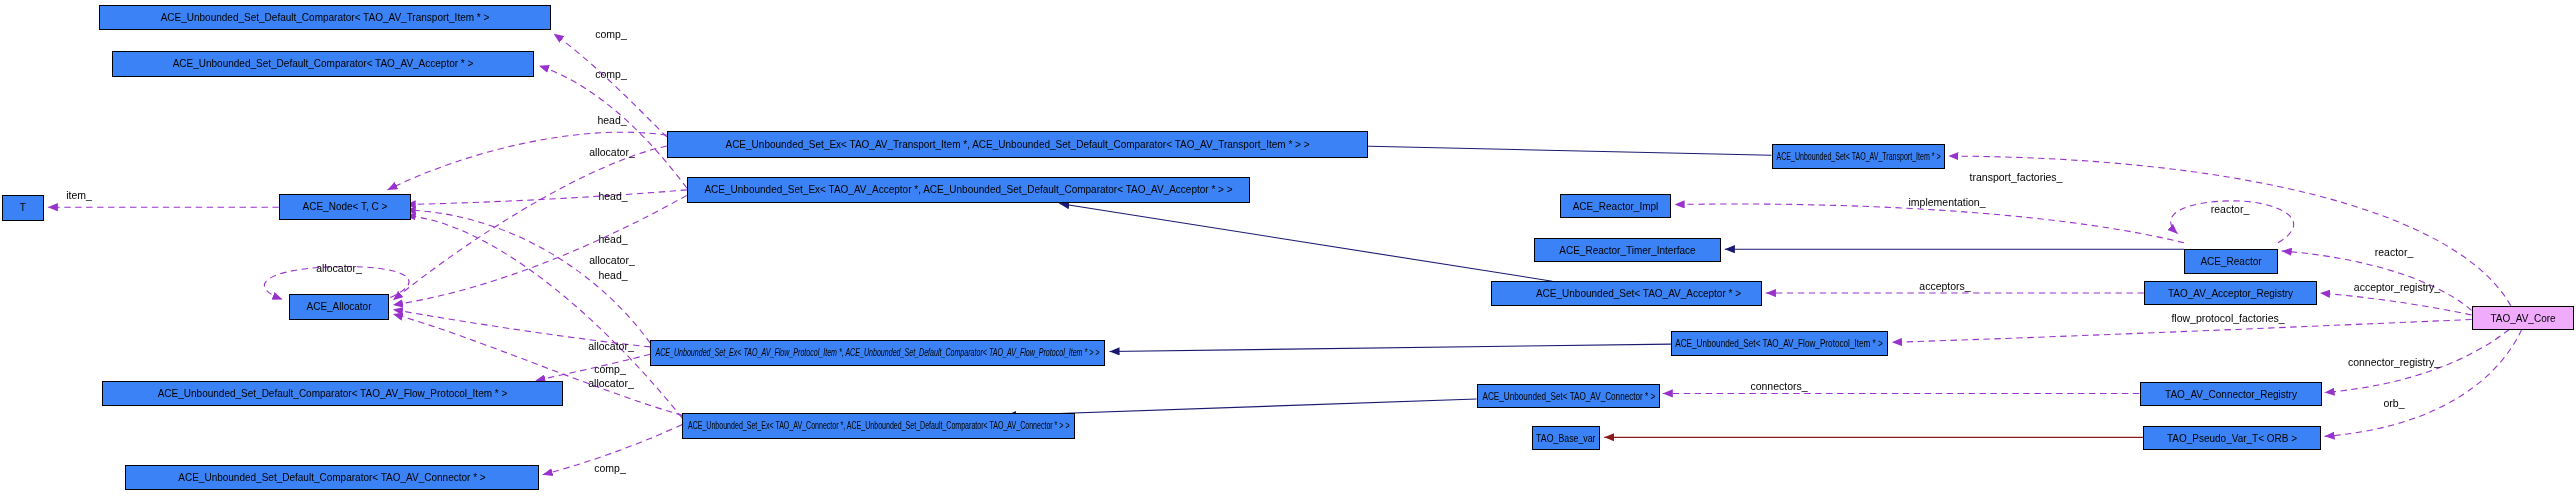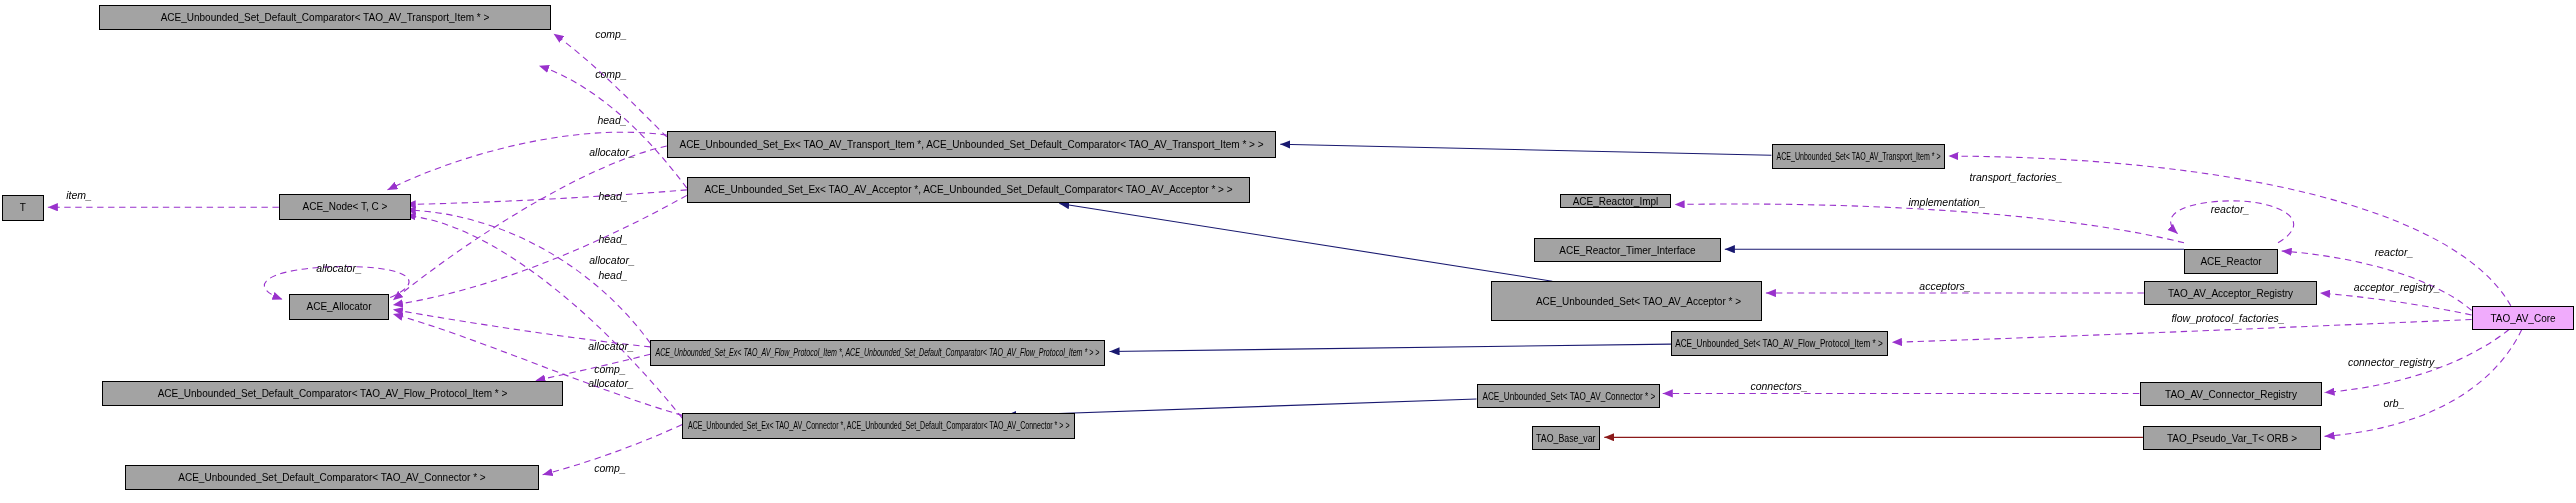--- a/index.html
+++ b/index.html
@@ -1,20 +1,20 @@
 <!DOCTYPE html>
 <html style="font-size:14.6px"><head>
 <meta charset="utf-8">
 <style>
   html,body{margin:0;padding:0;background:#ffffff;}
   #canvas{position:relative;font-family:"Liberation Sans","DejaVu Sans",sans-serif;overflow:hidden;}
-  .node{position:absolute;border:0.9px solid #000;background:#a3a3a3;display:flex;align-items:center;justify-content:center;font-size:10px;color:#000;white-space:nowrap;box-sizing:border-box;cursor:pointer;}
+  .node{position:absolute;border:0.9px solid #000;background:#3b82f6;display:flex;align-items:center;justify-content:center;font-size:10px;color:#000;white-space:nowrap;box-sizing:border-box;cursor:pointer;}
   .node.highlight{background:#f0abfc;}
   .node span{display:inline-block;transform-origin:center center;}
-  .edge-label{position:absolute;transform:translate(-50%,-50%);font-size:10.5px;color:#000;white-space:nowrap;font-style:italic;}
+  .edge-label{position:absolute;transform:translate(-50%,-50%);font-size:10.5px;color:#000;white-space:nowrap;}
   svg{position:absolute;left:0;top:0;}
   path.e-member{stroke:#9932cc;stroke-width:1.2;fill:none;stroke-dasharray:7,5;}
   path.e-inherit{stroke:#191970;stroke-width:1.2;fill:none;}
   path.e-private{stroke:#8b1a1a;stroke-width:1.4;fill:none;}
 </style>
 </head>
 <body>
 
 <div id="canvas" style="width: 2576px; height: 503px;">
   <svg id="edge-layer" width="2576" height="503" viewBox="0 0 2821 551">
@@ -80,54 +80,57 @@
     <div class="edge-label" style="left: 2394px; top: 252px;">reactor_</div>
     <div class="edge-label" style="left: 1906px; top: 286px; margin-left: 39px;">acceptors_</div>
     <div class="edge-label" style="left: 2397px; top: 287px;">acceptor_registry_</div>
     <div class="edge-label" style="left: 2228px; top: 318px;">flow_protocol_factories_</div>
     <div class="edge-label" style="left: 1779px; top: 386px;">connectors_</div>
     <div class="edge-label" style="left: 2394px; top: 362px;">connector_registry_</div>
     <div class="edge-label" style="left: 2394px; top: 403px;">orb_</div>
     <div class="node" style="left: 99px; top: 4.6px; width: 452px; height: 25.6px;">
       <span>ACE_Unbounded_Set_Default_Comparator&lt; TAO_AV_Transport_Item * &gt;</span>
     </div>
+    <div class="node" style="left: 112px; top: 51px; width: 422px; height: 25.6px;">
+      <span>ACE_Unbounded_Set_Default_Comparator&lt; TAO_AV_Acceptor * &gt;</span>
+    </div>
     <div class="node" style="left: 1.8px; top: 195px; width: 42px; height: 25.6px;">
       <span>T</span>
     </div>
     <div class="node" style="left: 279px; top: 194px; width: 132px; height: 25.6px;">
       <span>ACE_Node&lt; T, C &gt;</span>
     </div>
     <div class="node" style="left: 289px; top: 294px; width: 100px; height: 25.6px;">
       <span>ACE_Allocator</span>
     </div>
     <div class="node" style="left: 102px; top: 381px; width: 461px; height: 25px;">
       <span>ACE_Unbounded_Set_Default_Comparator&lt; TAO_AV_Flow_Protocol_Item * &gt;</span>
     </div>
     <div class="node" style="left: 125px; top: 465px; width: 414px; height: 25px;">
       <span>ACE_Unbounded_Set_Default_Comparator&lt; TAO_AV_Connector * &gt;</span>
     </div>
-    <div class="node" style="left: 667px; top: 131px; width: 609px; height: 26.5px;">
+    <div class="node" style="left: 667px; top: 131px; width: 701px; height: 26.5px;">
       <span>ACE_Unbounded_Set_Ex&lt; TAO_AV_Transport_Item *, ACE_Unbounded_Set_Default_Comparator&lt; TAO_AV_Transport_Item * &gt; &gt;</span>
     </div>
     <div class="node" style="left: 687px; top: 177px; width: 563px; height: 25.6px;">
       <span>ACE_Unbounded_Set_Ex&lt; TAO_AV_Acceptor *, ACE_Unbounded_Set_Default_Comparator&lt; TAO_AV_Acceptor * &gt; &gt;</span>
     </div>
     <div class="node" style="left: 650px; top: 340px; width: 455px; height: 25.6px; font-style: italic;">
       <span style="transform: scaleX(0.708273);">ACE_Unbounded_Set_Ex&lt; TAO_AV_Flow_Protocol_Item *, ACE_Unbounded_Set_Default_Comparator&lt; TAO_AV_Flow_Protocol_Item * &gt; &gt;</span>
     </div>
     <div class="node" style="left: 682px; top: 413px; width: 393px; height: 25.6px;">
       <span style="transform: scaleX(0.704698);">ACE_Unbounded_Set_Ex&lt; TAO_AV_Connector *, ACE_Unbounded_Set_Default_Comparator&lt; TAO_AV_Connector * &gt; &gt;</span>
     </div>
-    <div class="node" style="left: 1560px; top: 194px; width: 111px; height: 14px; text-align: center;">
+    <div class="node" style="left: 1560px; top: 194px; width: 111px; height: 24px; text-align: center;">
       <span>ACE_Reactor_Impl</span>
     </div>
     <div class="node" style="left: 1534px; top: 238px; width: 187px; height: 24px;">
       <span>ACE_Reactor_Timer_Interface</span>
     </div>
-    <div class="node" style="left: 1491px; top: 281px; width: 271px; height: 40px; padding-left: 24px;">
+    <div class="node" style="left: 1491px; top: 281px; width: 271px; height: 25px; padding-left: 24px;">
       <span>ACE_Unbounded_Set&lt; TAO_AV_Acceptor * &gt;</span>
     </div>
     <div class="node" style="left: 1772px; top: 144px; width: 173px; height: 25px;">
       <span style="transform: scaleX(0.703125);">ACE_Unbounded_Set&lt; TAO_AV_Transport_Item * &gt;</span>
     </div>
     <div class="node" style="left: 1671px; top: 331px; width: 217px; height: 25px;">
       <span style="transform: scaleX(0.817204);">ACE_Unbounded_Set&lt; TAO_AV_Flow_Protocol_Item * &gt;</span>
     </div>
     <div class="node" style="left: 1477px; top: 384px; width: 183px; height: 24px;">
       <span style="transform: scaleX(0.815451);">ACE_Unbounded_Set&lt; TAO_AV_Connector * &gt;</span>

